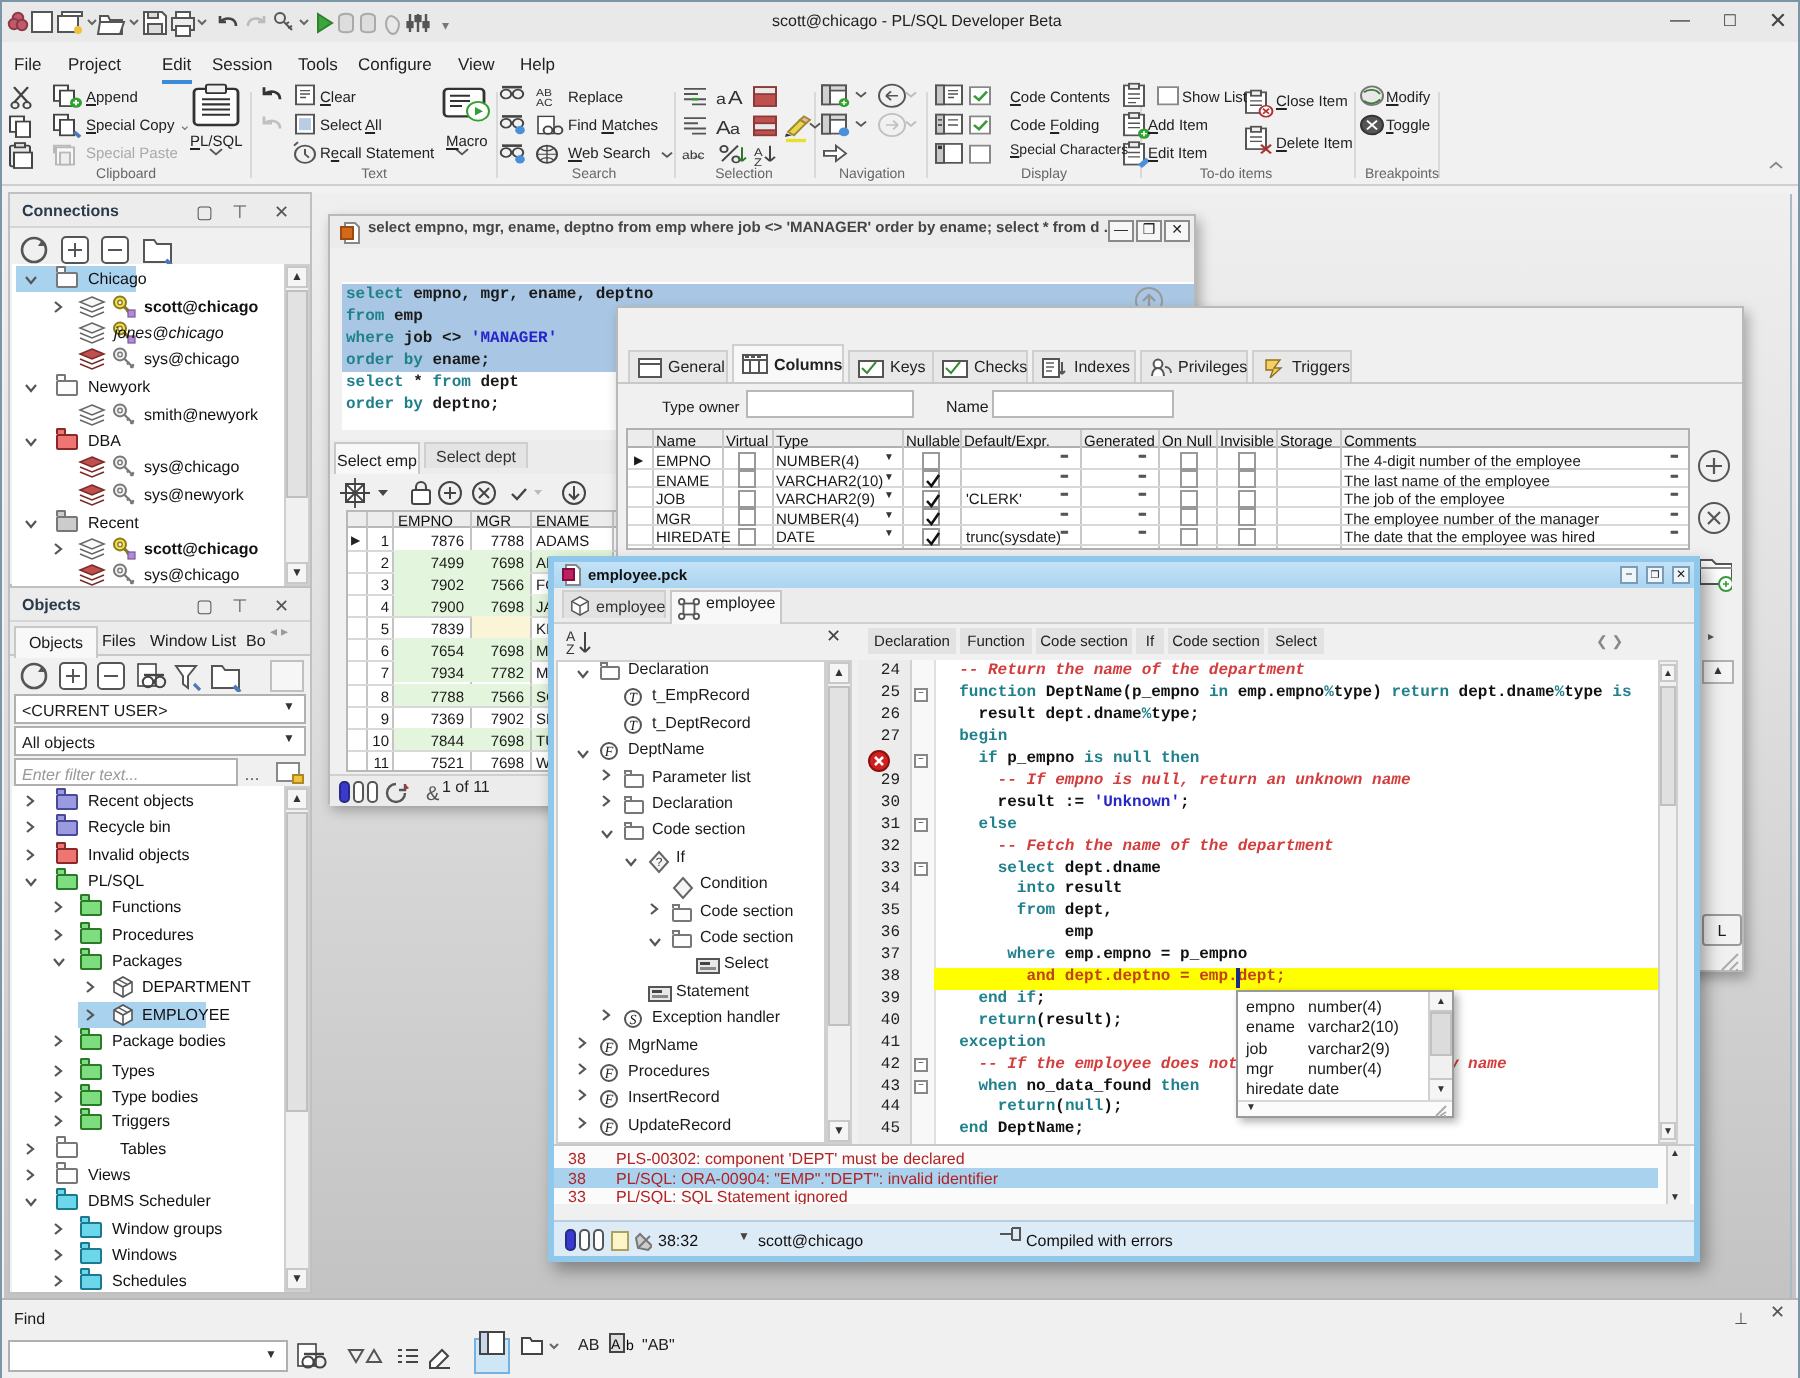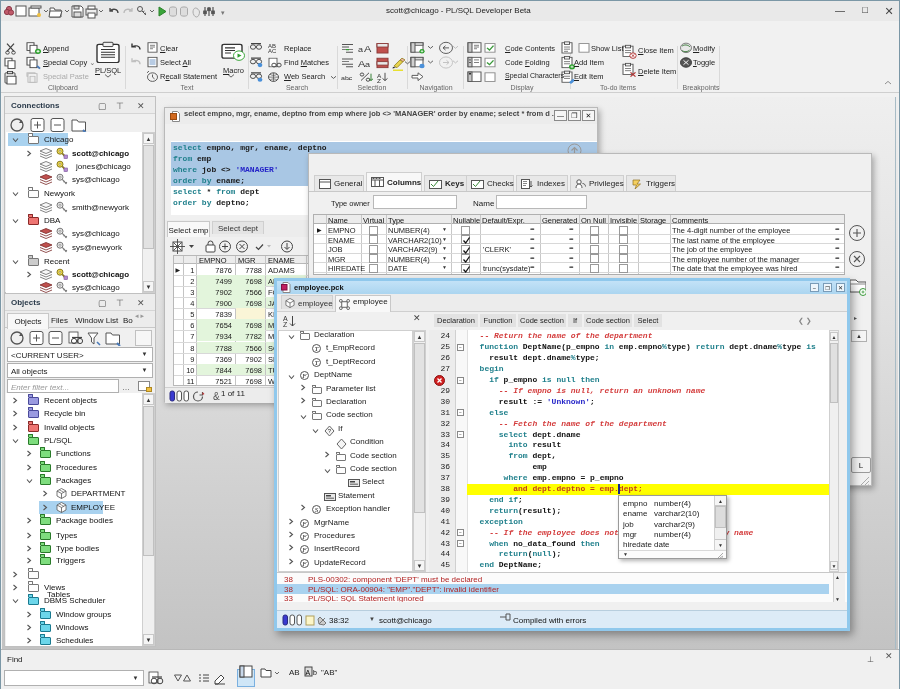--- a/index.html
+++ b/index.html
@@ -83,20 +83,30 @@
           <rect x="204.7" y="4" width="2.6" height="2.6" fill="#555"></rect>
           <rect x="208.7" y="7" width="2.6" height="2.6" fill="#555"></rect>
       </g>
     </svg>
     <div class="abs" style="left:220px;top:8px;color:#777;font-size:7px">▾</div>
     <div id="title-text">scott@chicago - PL/SQL Developer Beta</div>
     <div class="winbtn" style="left:824px;">—</div>
     <div class="winbtn" style="left:849px;font-size:8px;">☐</div>
     <div class="winbtn" style="left:873px;font-size:11px;">✕</div>
   </div>
+  <div id="menubar">
+    <div class="menu" style="left:6px">File</div>
+    <div class="menu" style="left:33px">Project</div>
+    <div class="menu" style="left:80px;border-bottom:2px solid #3b8ad8;padding-bottom:3px;">Edit</div>
+    <div class="menu" style="left:105px">Session</div>
+    <div class="menu" style="left:148px">Tools</div>
+    <div class="menu" style="left:178px">Configure</div>
+    <div class="menu" style="left:228px">View</div>
+    <div class="menu" style="left:259px">Help</div>
+  </div>
   <div id="ribbon">
     <div class="rsep" style="left:124px"></div>
       <div class="rsep" style="left:247px"></div>
       <div class="rsep" style="left:336px"></div>
       <div class="rsep" style="left:406px"></div>
       <div class="rsep" style="left:462px"></div>
       <div class="rsep" style="left:569px"></div>
       <div class="rsep" style="left:676px"></div>
       <div class="rsep" style="left:718px"></div>
     <div class="rlabel" style="left:30px;width:64px">Clipboard</div>
@@ -400,21 +410,21 @@
             </g>
           </svg>
           <svg class="abs" style="left:50px;top:0px" width="13" height="13" viewBox="0 0 13 13">
             <g>
               <circle cx="4" cy="4.2" r="3" fill="#f5e050" stroke="#8a7a20"></circle>
               <circle cx="4" cy="4.2" r="1.1" fill="#fff" stroke="#8a7a20" stroke-width="0.7"></circle>
               <path d="M6.2 6.4l4.5 4.5m-1.5 0l1.7-1.7m-3.4 0l1.2-1.2" stroke="#8a7a20" stroke-width="1.6" fill="none"></path>
               <rect x="8" y="8" width="3.5" height="3.5" fill="#b48ad0" stroke="#7a55a0" stroke-width="0.6"></rect>
             </g>
           </svg>
-          <span class="abs" style="left:70px;top:2px;">jones@chicago</span>
+          <span class="abs" style="left:51px;top:2px;font-style:italic;">jones@chicago</span>
         </div>
 <div class="tree-item" style="top:41px;left:0;width:136px;height:13px;">
           <svg class="abs" style="left:33px;top:1px" width="14" height="12" viewBox="0 0 14 12">
             <g fill="#c0504d" stroke="#7a2a28" stroke-width="0.8">
               <path d="M7 0.5L13 3 7 5.5 1 3z"></path>
               <path d="M1 5.5l6 2.5 6-2.5" fill="none"></path>
               <path d="M1 8l6 2.5L13 8" fill="none"></path>
             </g>
           </svg>
           <svg class="abs" style="left:50px;top:0px" width="13" height="13" viewBox="0 0 13 13">
@@ -711,21 +721,21 @@
           <span class="abs" style="left:34px;top:3px;width:11px;height:8px;background:#7edd7e;border:1px solid #2a7a2a;border-radius:1px;"></span>
           <span class="abs" style="left:34px;top:0px;width:5px;height:3px;background:#7edd7e;border:1px solid #2a7a2a;border-bottom:none;border-radius:1px 1px 0 0;"></span>
           <span class="abs" style="left:50px;top:2px;">Triggers</span>
         </div>
 <div class="tree-item" style="top:175px;left:0;width:136px;height:13px;">
           <svg class="abs" style="left:6px;top:3px" width="6" height="8">
             <path d="M1.5 1l3 2.5-3 2.5" fill="none" stroke="#555" stroke-width="1.1"></path>
           </svg>
           <span class="abs" style="left:22px;top:3px;width:11px;height:8px;background:#fdfdfd;border:1px solid #777;border-radius:1px;"></span>
           <span class="abs" style="left:22px;top:0px;width:5px;height:3px;background:#fdfdfd;border:1px solid #777;border-bottom:none;border-radius:1px 1px 0 0;"></span>
-          <span class="abs" style="left:41px;top:2px;margin-top:20px;">Tables</span>
+          <span class="abs" style="left:54px;top:2px;">Tables</span>
         </div>
 <div class="tree-item" style="top:188px;left:0;width:136px;height:13px;">
           <svg class="abs" style="left:6px;top:3px" width="6" height="8">
             <path d="M1.5 1l3 2.5-3 2.5" fill="none" stroke="#555" stroke-width="1.1"></path>
           </svg>
           <span class="abs" style="left:22px;top:3px;width:11px;height:8px;background:#fdfdfd;border:1px solid #777;border-radius:1px;"></span>
           <span class="abs" style="left:22px;top:0px;width:5px;height:3px;background:#fdfdfd;border:1px solid #777;border-bottom:none;border-radius:1px 1px 0 0;"></span>
           <span class="abs" style="left:38px;top:2px;">Views</span>
         </div>
 <div class="tree-item" style="top:201px;left:0;width:136px;height:13px;">
@@ -919,21 +929,21 @@
           <span>General</span>
         </div>
       <div class="abs tab2 active" style="left:57px;top:2px;width:56px;">
         <svg class="ticon" width="13" height="10" viewBox="0 0 13 10">
             <rect x="0.5" y="0.5" width="12" height="9" fill="#fff" stroke="#555"></rect>
             <path d="M0.5 3h12M4 3v6.5M8.5 3v6.5" stroke="#555" fill="none"></path>
             <path d="M1.5 1.5h2m1 0h2m1 0h2" stroke="#555"></path>
           </svg>
           <span style="font-weight:bold">Columns</span>
         </div>
-      <div class="abs tab2" style="left:115px;top:5px;width:52px;font-weight:bold;">
+      <div class="abs tab2" style="left:115px;top:5px;width:52px;">
         <svg class="ticon" width="13" height="10" viewBox="0 0 13 10">
             <rect x="0.5" y="1.5" width="12" height="8" fill="#fff" stroke="#555"></rect>
             <path d="M2 5l2.5 2.5L9 2" stroke="#3a8a3a" fill="none"></path>
           </svg>
           <span>Keys</span>
         </div>
       <div class="abs tab2" style="left:157px;top:5px;width:48px;">
         <svg class="ticon" width="13" height="10" viewBox="0 0 13 10">
             <rect x="0.5" y="1.5" width="12" height="8" fill="#fff" stroke="#555"></rect>
             <path d="M2 5l2.5 2.5L9 2" stroke="#3a8a3a" fill="none"></path>

